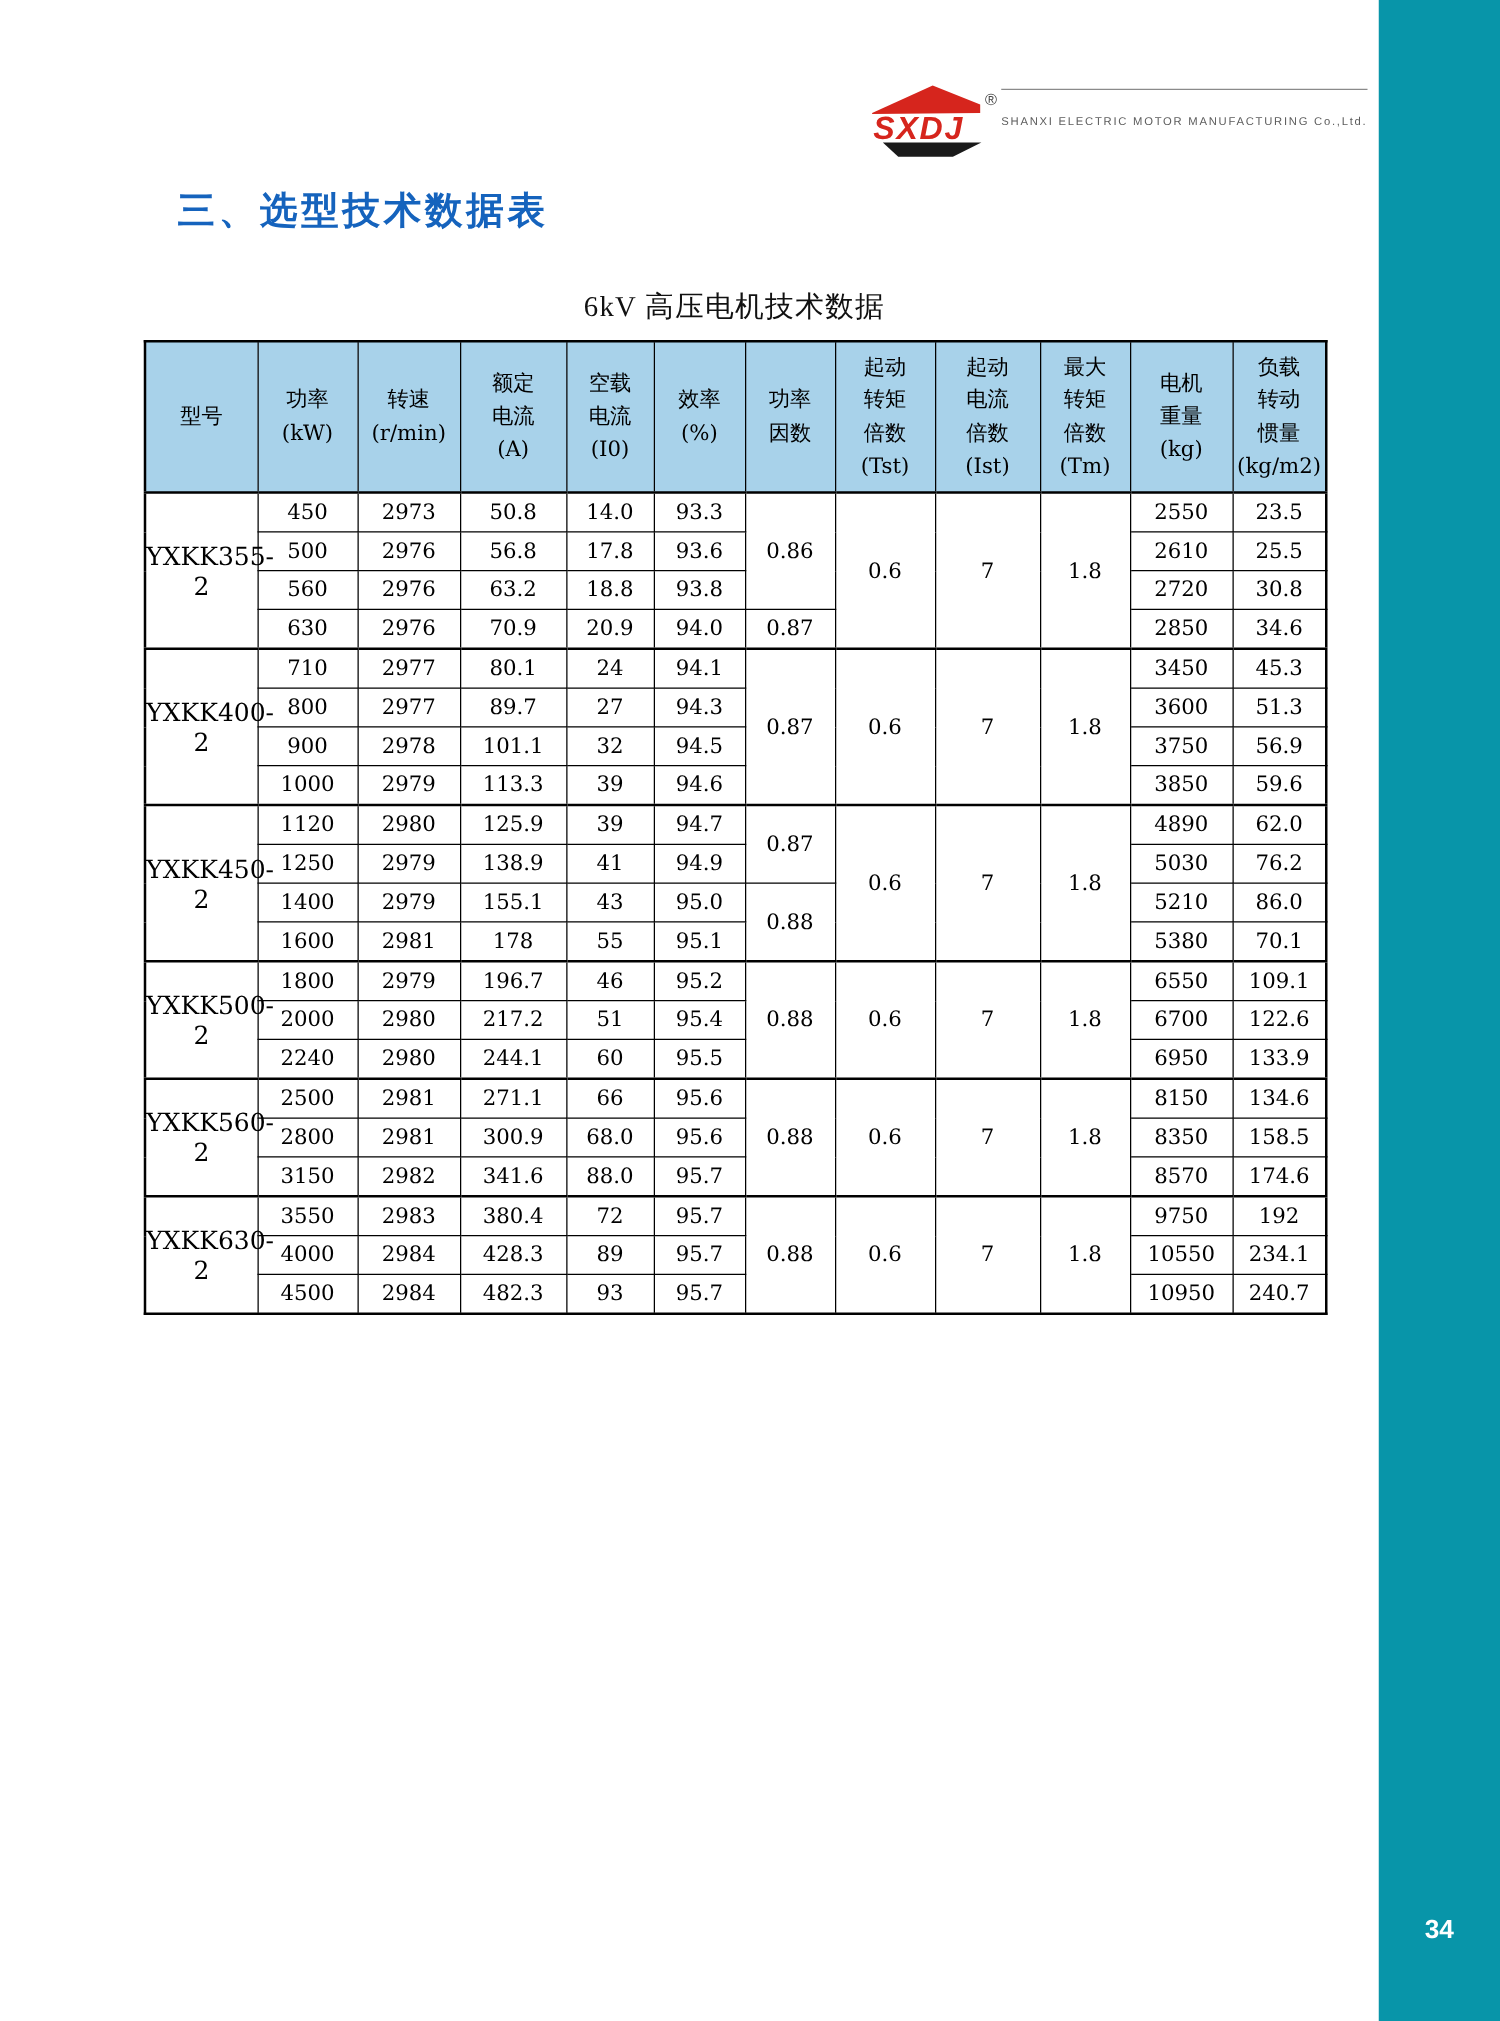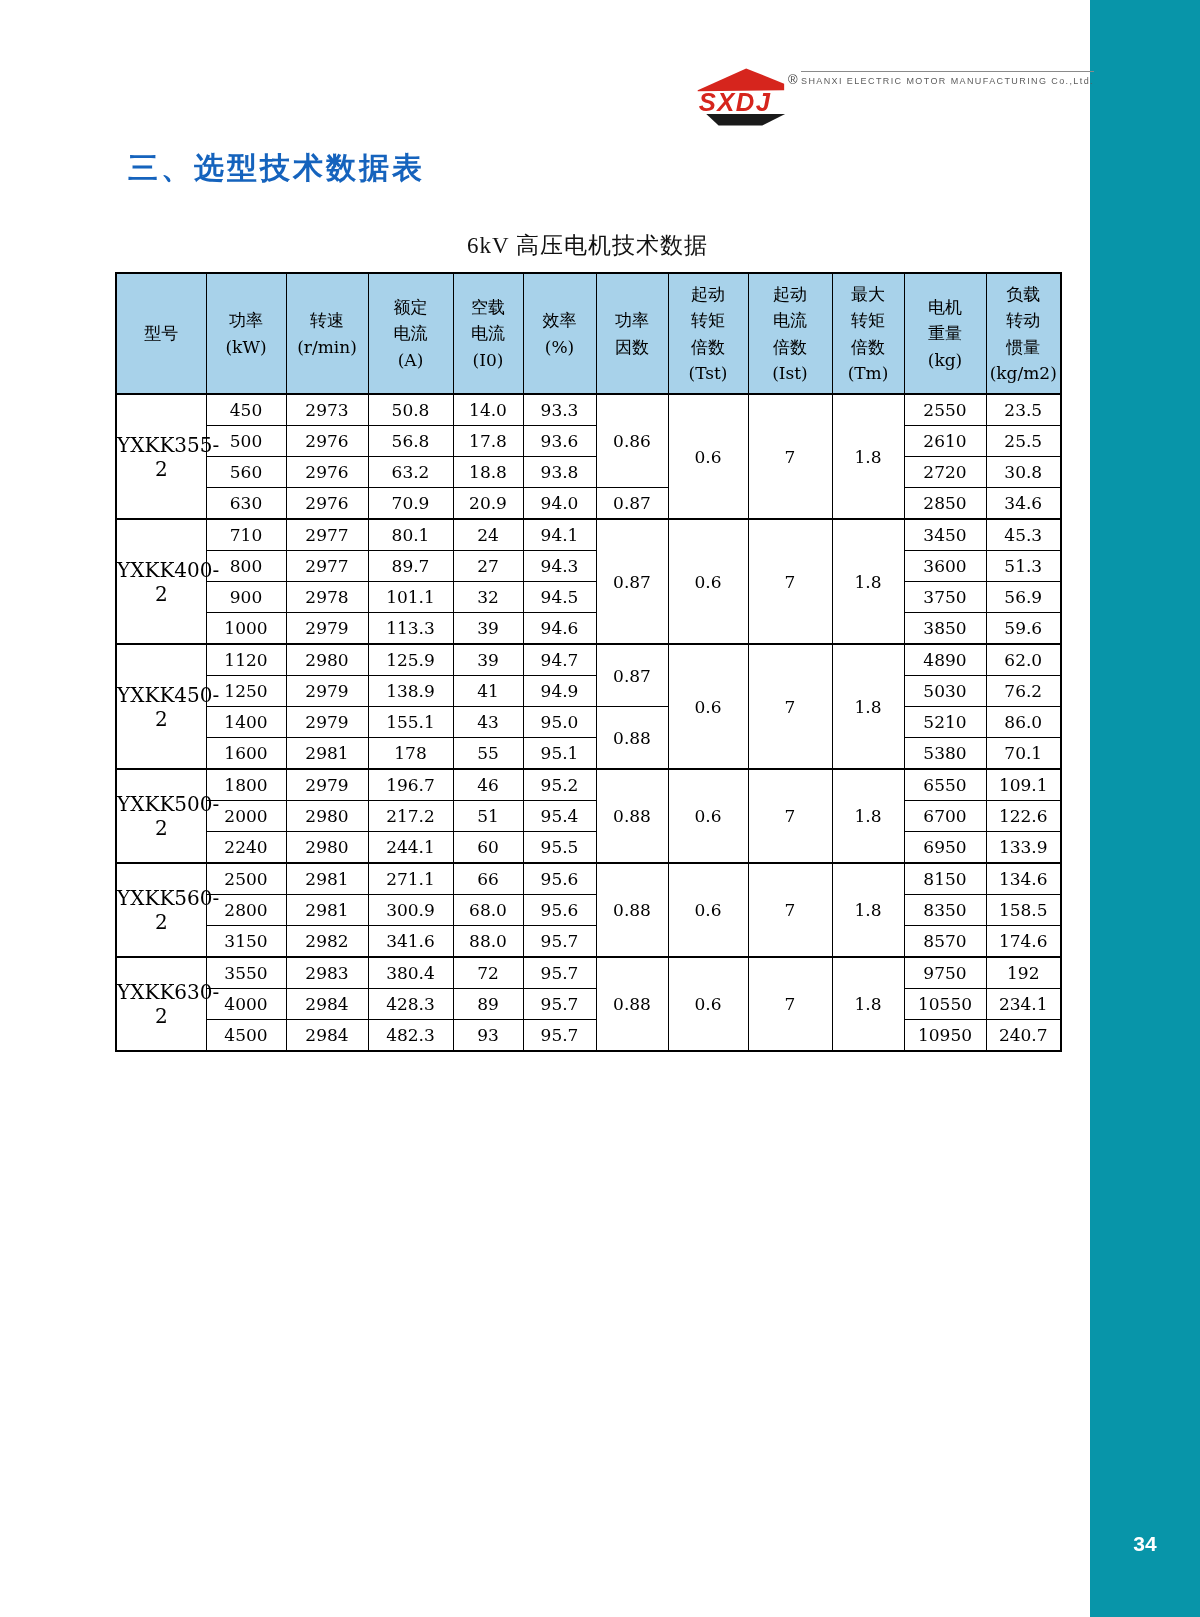--- a/index.html
+++ b/index.html
@@ -1,33 +1,33 @@
 <!DOCTYPE html>
 <html><head>
 <meta charset="utf-8">
 <style>
   html,body{margin:0;padding:0;}
   body{width:1200px;height:1617px;position:relative;background:#ffffff;
        font-family:"Liberation Sans",sans-serif;overflow:hidden;}
 
-  .sidebar{position:absolute;top:0;right:0;width:110px;height:1617px;background:#0895a9;}
+  .sidebar{position:absolute;top:0;right:0;width:97px;height:1617px;background:#0895a9;}
   .page-number{position:absolute;top:1532px;left:0;width:100%;text-align:center;
        color:#ffffff;font-size:21px;font-weight:bold;font-family:"Liberation Sans",sans-serif;}
 
   
   .logo{position:absolute;left:692px;top:57px;display:flex;align-items:flex-start;}
   .logo-emblem{position:relative;width:95px;height:62px;margin-top:8px;}
   .logo-reg{position:absolute;left:788px;top:72px;font-size:13px;color:#444;}
   .logo-text{margin-left:14px;margin-top:10px;}
   .logo-cn{font-size:21px;color:#555555;font-weight:600;letter-spacing:2px;white-space:nowrap;}
   .logo-en{font-size:9px;color:#5c5c5c;letter-spacing:1.4px;white-space:nowrap;
-       border-top:1px solid #8a8a8a;margin-top:4px;padding-top:4px;}
+       border-top:1px solid #8a8a8a;margin-top:4px;padding-top:20px;}
 
   
-  .section-title{position:absolute;left:128px;top:148px;font-size:30px;font-weight:bold;
+  .section-title{position:absolute;left:142px;top:148px;font-size:30px;font-weight:bold;
        color:#1563bd;letter-spacing:3px;}
   .table-title{position:absolute;left:115px;top:230px;width:945px;text-align:center;
        font-size:23px;color:#111;font-family:Liberation Serif, serif;letter-spacing:1px;}
 
   
   .data-table{position:absolute;left:115px;top:272px;width:945px;border-collapse:collapse;
        table-layout:fixed;font-family:"DejaVu Serif",serif;color:#000;}
   .data-table th,.data-table td{border:1px solid #000;text-align:center;vertical-align:middle;
        padding:0;}
   .data-table{border:2px solid #000;}

